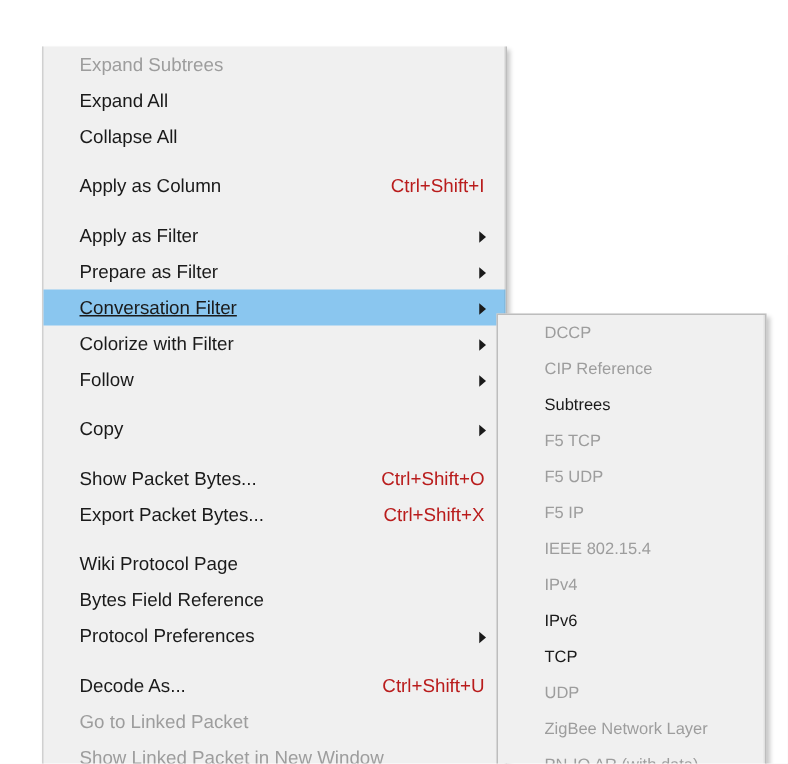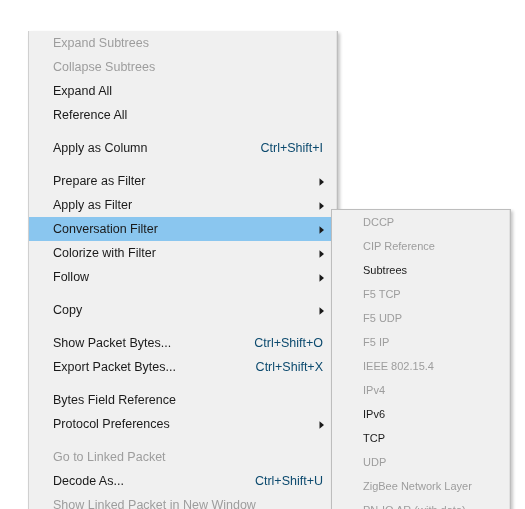--- a/index.html
+++ b/index.html
@@ -65,34 +65,35 @@
     white-space: nowrap;
     user-select: none;
   }
 
   .menu-item.disabled {
     color: #9d9d9d;
   }
 
   .menu-item.selected {
     background: #8ac6ef;
+    text-decoration: underline;
   }
 
   .item-label {
     flex: 0 0 auto;
   }
 
   .item-spacer {
     flex: 1 1 auto;
   }
 
   .item-shortcut {
     flex: 0 0 auto;
     font-size: 12.5px;
-    color: #0c4a6e;
+    color: #b91c1c;
     padding-right: 4px;
   }
 
   .item-arrow {
     flex: 0 0 auto;
     width: 10px;
     height: 10px;
     display: inline-block;
     margin-left: 6px;
     position: relative;
@@ -139,54 +140,50 @@
 <body>
 
 <div id="root">
 
   <div class="menu" id="main-menu">
     <div class="menu-inner" id="main-menu-inner">
         <div class="menu-item disabled">
           <span class="item-label">Expand Subtrees</span>
           <span class="item-spacer"></span>
         </div>
-        <div class="menu-item disabled">
-          <span class="item-label">Collapse Subtrees</span>
-          <span class="item-spacer"></span>
-        </div>
         <div class="menu-item">
           <span class="item-label">Expand All</span>
           <span class="item-spacer"></span>
         </div>
         <div class="menu-item">
-          <span class="item-label">Reference All</span>
+          <span class="item-label">Collapse All</span>
           <span class="item-spacer"></span>
         </div>
         <div class="sep-wrap">
           <div class="separator"></div>
         </div>
         <div class="menu-item">
           <span class="item-label">Apply as Column</span>
           <span class="item-spacer"></span>
           <span class="item-shortcut">Ctrl+Shift+I</span>
         </div>
         <div class="sep-wrap">
           <div class="separator"></div>
         </div>
         <div class="menu-item">
+          <span class="item-label">Apply as Filter</span>
+          <span class="item-spacer"></span>
+          <span class="item-arrow">
+            <svg width="10" height="10" viewBox="0 0 10 10">
+              <path d="M2.5 1.2 L7 5 L2.5 8.8 Z" fill="#1a1a1a"></path>
+            </svg>
+          </span>
+        </div>
+        <div class="menu-item">
           <span class="item-label">Prepare as Filter</span>
-          <span class="item-spacer"></span>
-          <span class="item-arrow">
-            <svg width="10" height="10" viewBox="0 0 10 10">
-              <path d="M2.5 1.2 L7 5 L2.5 8.8 Z" fill="#1a1a1a"></path>
-            </svg>
-          </span>
-        </div>
-        <div class="menu-item">
-          <span class="item-label">Apply as Filter</span>
           <span class="item-spacer"></span>
           <span class="item-arrow">
             <svg width="10" height="10" viewBox="0 0 10 10">
               <path d="M2.5 1.2 L7 5 L2.5 8.8 Z" fill="#1a1a1a"></path>
             </svg>
           </span>
         </div>
         <div class="menu-item selected">
           <span class="item-label">Conversation Filter</span>
           <span class="item-spacer"></span>
@@ -236,43 +233,47 @@
         </div>
         <div class="menu-item">
           <span class="item-label">Export Packet Bytes...</span>
           <span class="item-spacer"></span>
           <span class="item-shortcut">Ctrl+Shift+X</span>
         </div>
         <div class="sep-wrap">
           <div class="separator"></div>
         </div>
         <div class="menu-item">
+          <span class="item-label">Wiki Protocol Page</span>
+          <span class="item-spacer"></span>
+        </div>
+        <div class="menu-item">
           <span class="item-label">Bytes Field Reference</span>
           <span class="item-spacer"></span>
         </div>
         <div class="menu-item">
           <span class="item-label">Protocol Preferences</span>
           <span class="item-spacer"></span>
           <span class="item-arrow">
             <svg width="10" height="10" viewBox="0 0 10 10">
               <path d="M2.5 1.2 L7 5 L2.5 8.8 Z" fill="#1a1a1a"></path>
             </svg>
           </span>
         </div>
         <div class="sep-wrap">
           <div class="separator"></div>
         </div>
+        <div class="menu-item">
+          <span class="item-label">Decode As...</span>
+          <span class="item-spacer"></span>
+          <span class="item-shortcut">Ctrl+Shift+U</span>
+        </div>
         <div class="menu-item disabled">
           <span class="item-label">Go to Linked Packet</span>
           <span class="item-spacer"></span>
-        </div>
-        <div class="menu-item">
-          <span class="item-label">Decode As...</span>
-          <span class="item-spacer"></span>
-          <span class="item-shortcut">Ctrl+Shift+U</span>
         </div>
         <div class="menu-item disabled">
           <span class="item-label">Show Linked Packet in New Window</span>
           <span class="item-spacer"></span>
         </div>
       </div>
   </div>
 
   <div class="menu" id="sub-menu">
     <div class="menu-inner" id="sub-menu-inner">

